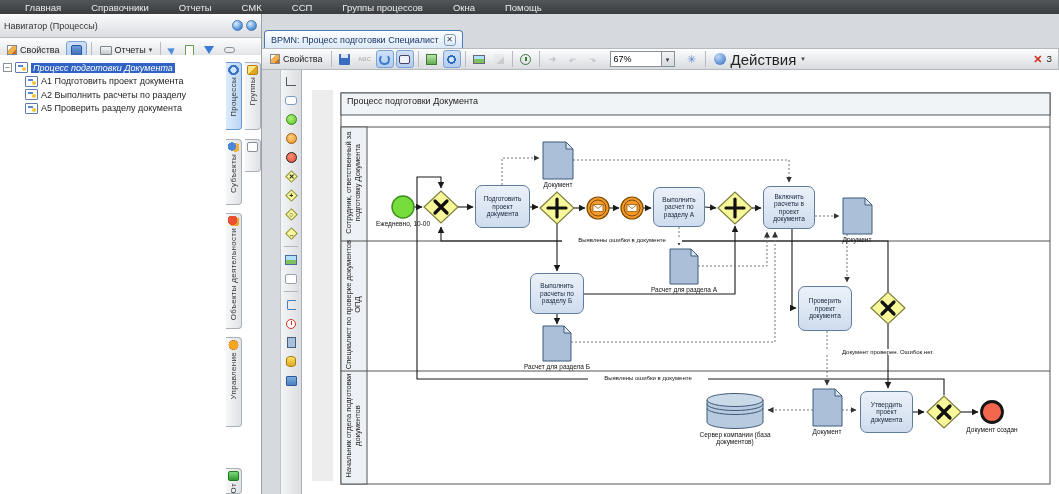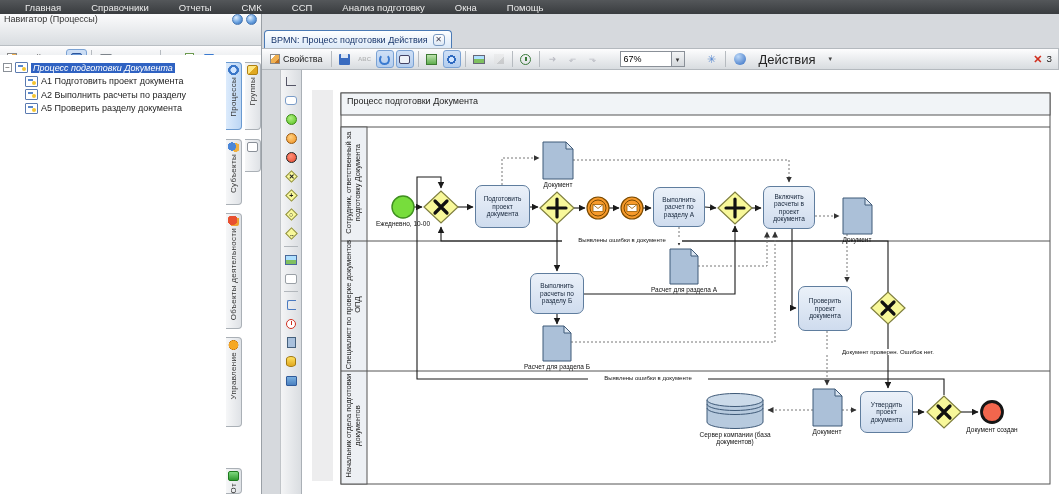--- a/index.html
+++ b/index.html
@@ -7,21 +7,21 @@
   body { font-family:"Liberation Sans", sans-serif; background:#d6d9dd; font-size:9px; color:#222; }
 
   
   .menubar { height:14px; background:linear-gradient(#54575a,#393c3f); display:flex; align-items:center; padding-left:10px; }
   .menubar span { color:#ececec; font-size:9.5px; padding:0 15px; cursor:default; }
 
   .main { display:flex; height:480px; }
 
   
   .navigator { width:262px; background:#eef0f2; border-right:1px solid #9aa0a6; position:relative; }
-  .nav-header { height:32px; background:linear-gradient(#fbfbfc,#d9dde1); border-bottom:1px solid #b9bec3; display:flex; padding:0 4px; }
+  .nav-header { height:24px; background:linear-gradient(#fbfbfc,#d9dde1); border-bottom:1px solid #b9bec3; display:flex; align-items:center; padding:0 4px; }
   .nav-header .t { flex:1; font-size:9px; color:#333; }
   .orb { width:11px; height:11px; border-radius:50%; background:radial-gradient(circle at 35% 30%, #dfeeff, #6aa2e0 55%, #2f66b0); border:1px solid #4a7ab5; margin-left:3px; }
   .nav-toolbar { height:25px; background:linear-gradient(#fdfdfe,#d8dce0); border-bottom:1px solid #b4b9be; display:flex; align-items:center; padding:0 3px; gap:2px; }
   .tbtn { height:19px; display:flex; align-items:center; gap:3px; padding:0 4px; border-radius:3px; font-size:9px; color:#222; }
   .tbtn.pressed { background:linear-gradient(#cfe0f6,#b3cdee); border:1px solid #7aa2d4; }
   .tsep { width:1px; height:16px; background:#b6bbc0; margin:0 2px; }
   .ico { display:inline-block; }
   .ico-pencil { width:10px; height:10px; background:linear-gradient(135deg,#fff 30%,#f0b050 30%, #f0b050 75%, #c07020 75%); border:1px solid #888; }
   .ico-pin { width:11px; height:11px; background:linear-gradient(#6f9fdd,#3a6cb5); border:1px solid #2c549a; border-radius:2px; }
   .ico-printer { width:12px; height:9px; background:linear-gradient(#f4f6f8,#c3c9cf); border:1px solid #7d848b; border-radius:1px; }
@@ -69,26 +69,26 @@
   .abc { font-size:6px; font-weight:bold; color:#555; }
   .ico-rotate { width:11px; height:11px; border:2px solid #3a7ad0; border-radius:50%; border-top-color:transparent; }
   .ico-clockcam { width:11px; height:9px; background:#eef2f8; border:1px solid #446; border-radius:2px; }
   .ico-imgarrow { width:11px; height:11px; background:linear-gradient(#bfe3b0,#5fae4f); border:1px solid #3d7a32; }
   .ico-move { width:11px; height:11px; background:radial-gradient(circle,#cfe4ff 30%, #2f6ac0 32%, #2f6ac0 55%, transparent 57%); }
   .ico-img { width:12px; height:9px; background:linear-gradient(#aee0ff 50%, #7fc060 50%); border:1px solid #667; }
   .ico-brush { width:10px; height:10px; background:linear-gradient(135deg,#ddd 60%, #999 60%); }
   .ico-clock { width:11px; height:11px; border:1.5px solid #3a7a3a; border-radius:50%; position:relative; }
   .ico-clock::after { content:""; position:absolute; left:4px; top:2px; width:1.5px; height:4px; background:#3a7a3a; }
   .arr { font-size:9px; color:#667; }
-  .zoombox { display:flex; align-items:center; margin:0 16px; }
+  .zoombox { display:flex; align-items:center; margin:0 6px; }
   .zoombox input { width:52px; height:16px; border:1px solid #8a9098; font-size:9px; padding:0 3px; font-family:"Liberation Sans",sans-serif; }
   .zoombox .dd { width:13px; height:16px; background:linear-gradient(#f4f5f6,#d4d8dc); border:1px solid #8a9098; border-left:none; font-size:7px; text-align:center; line-height:15px; color:#333; }
   .ico-snow { color:#5a8ad0; font-size:11px; }
   .ico-globe { width:12px; height:12px; border-radius:50%; background:radial-gradient(circle at 35% 30%, #bcd8f8, #2f6ac0); }
-  .actions-label { font-size:13px; color:#222; margin:0 10px; }
+  .actions-label { font-size:15px; color:#222; margin:0 2px; }
   .close-x { margin-left:auto; display:flex; align-items:center; gap:4px; padding-right:2px; }
   .close-x .x { color:#d03020; font-weight:bold; font-size:11px; }
 
   .ed-body { flex:1; display:flex; min-height:0; }
   .gapstrip { width:19px; background:#d6d9dd; border-right:1px solid #c0c4c8; }
   .palette { width:21px; background:linear-gradient(90deg,#f4f5f6,#dadde1); border-right:1px solid #aab0b6; display:flex; flex-direction:column; align-items:center; padding-top:4px; }
   .pico { width:16px; height:15px; margin-bottom:4px; display:flex; align-items:center; justify-content:center; flex:none; }
   .psep { width:14px; height:1px; background:#b2b7bc; margin:1px 0 5px; flex:none; }
   .pc-conn { width:10px; height:9px; border-left:1.5px solid #556; border-bottom:1.5px solid #556; }
   .pc-task { width:12px; height:9px; border:1.5px solid #7a9cc8; border-radius:3px; background:#fff; }
@@ -119,21 +119,21 @@
 <body>
 
 <div class="app">
 
   <div class="menubar">
     <span>Главная</span>
     <span>Справочники</span>
     <span>Отчеты</span>
     <span>СМК</span>
     <span>ССП</span>
-    <span>Анализ подготовку</span>
+    <span>Группы процессов</span>
     <span>Окна</span>
     <span>Помощь</span>
   </div>
 
   <div class="main">
 
     <div class="navigator">
       <div class="nav-header">
         <span class="t">Навигатор (Процессы)</span>
         <span class="orb"></span>
@@ -218,21 +218,21 @@
             <span class="vico vico-doc"></span>
           </div>
         </div>
       </div>
     </div>
 
     <div class="editor">
       <div class="ed-spacer"></div>
       <div class="tabbar">
         <div class="tab">
-          <span>BPMN: Процесс подготовки Действия</span>
+          <span>BPMN: Процесс подготовки Специалист</span>
           <span class="close">✕</span>
         </div>
       </div>
       <div class="ed-toolbar">
         <div class="tbtn">
           <span class="ico ico-pencil"></span>
           <span>Свойства</span>
         </div>
         <div class="tsep"></div>
         <div class="ibtn">

